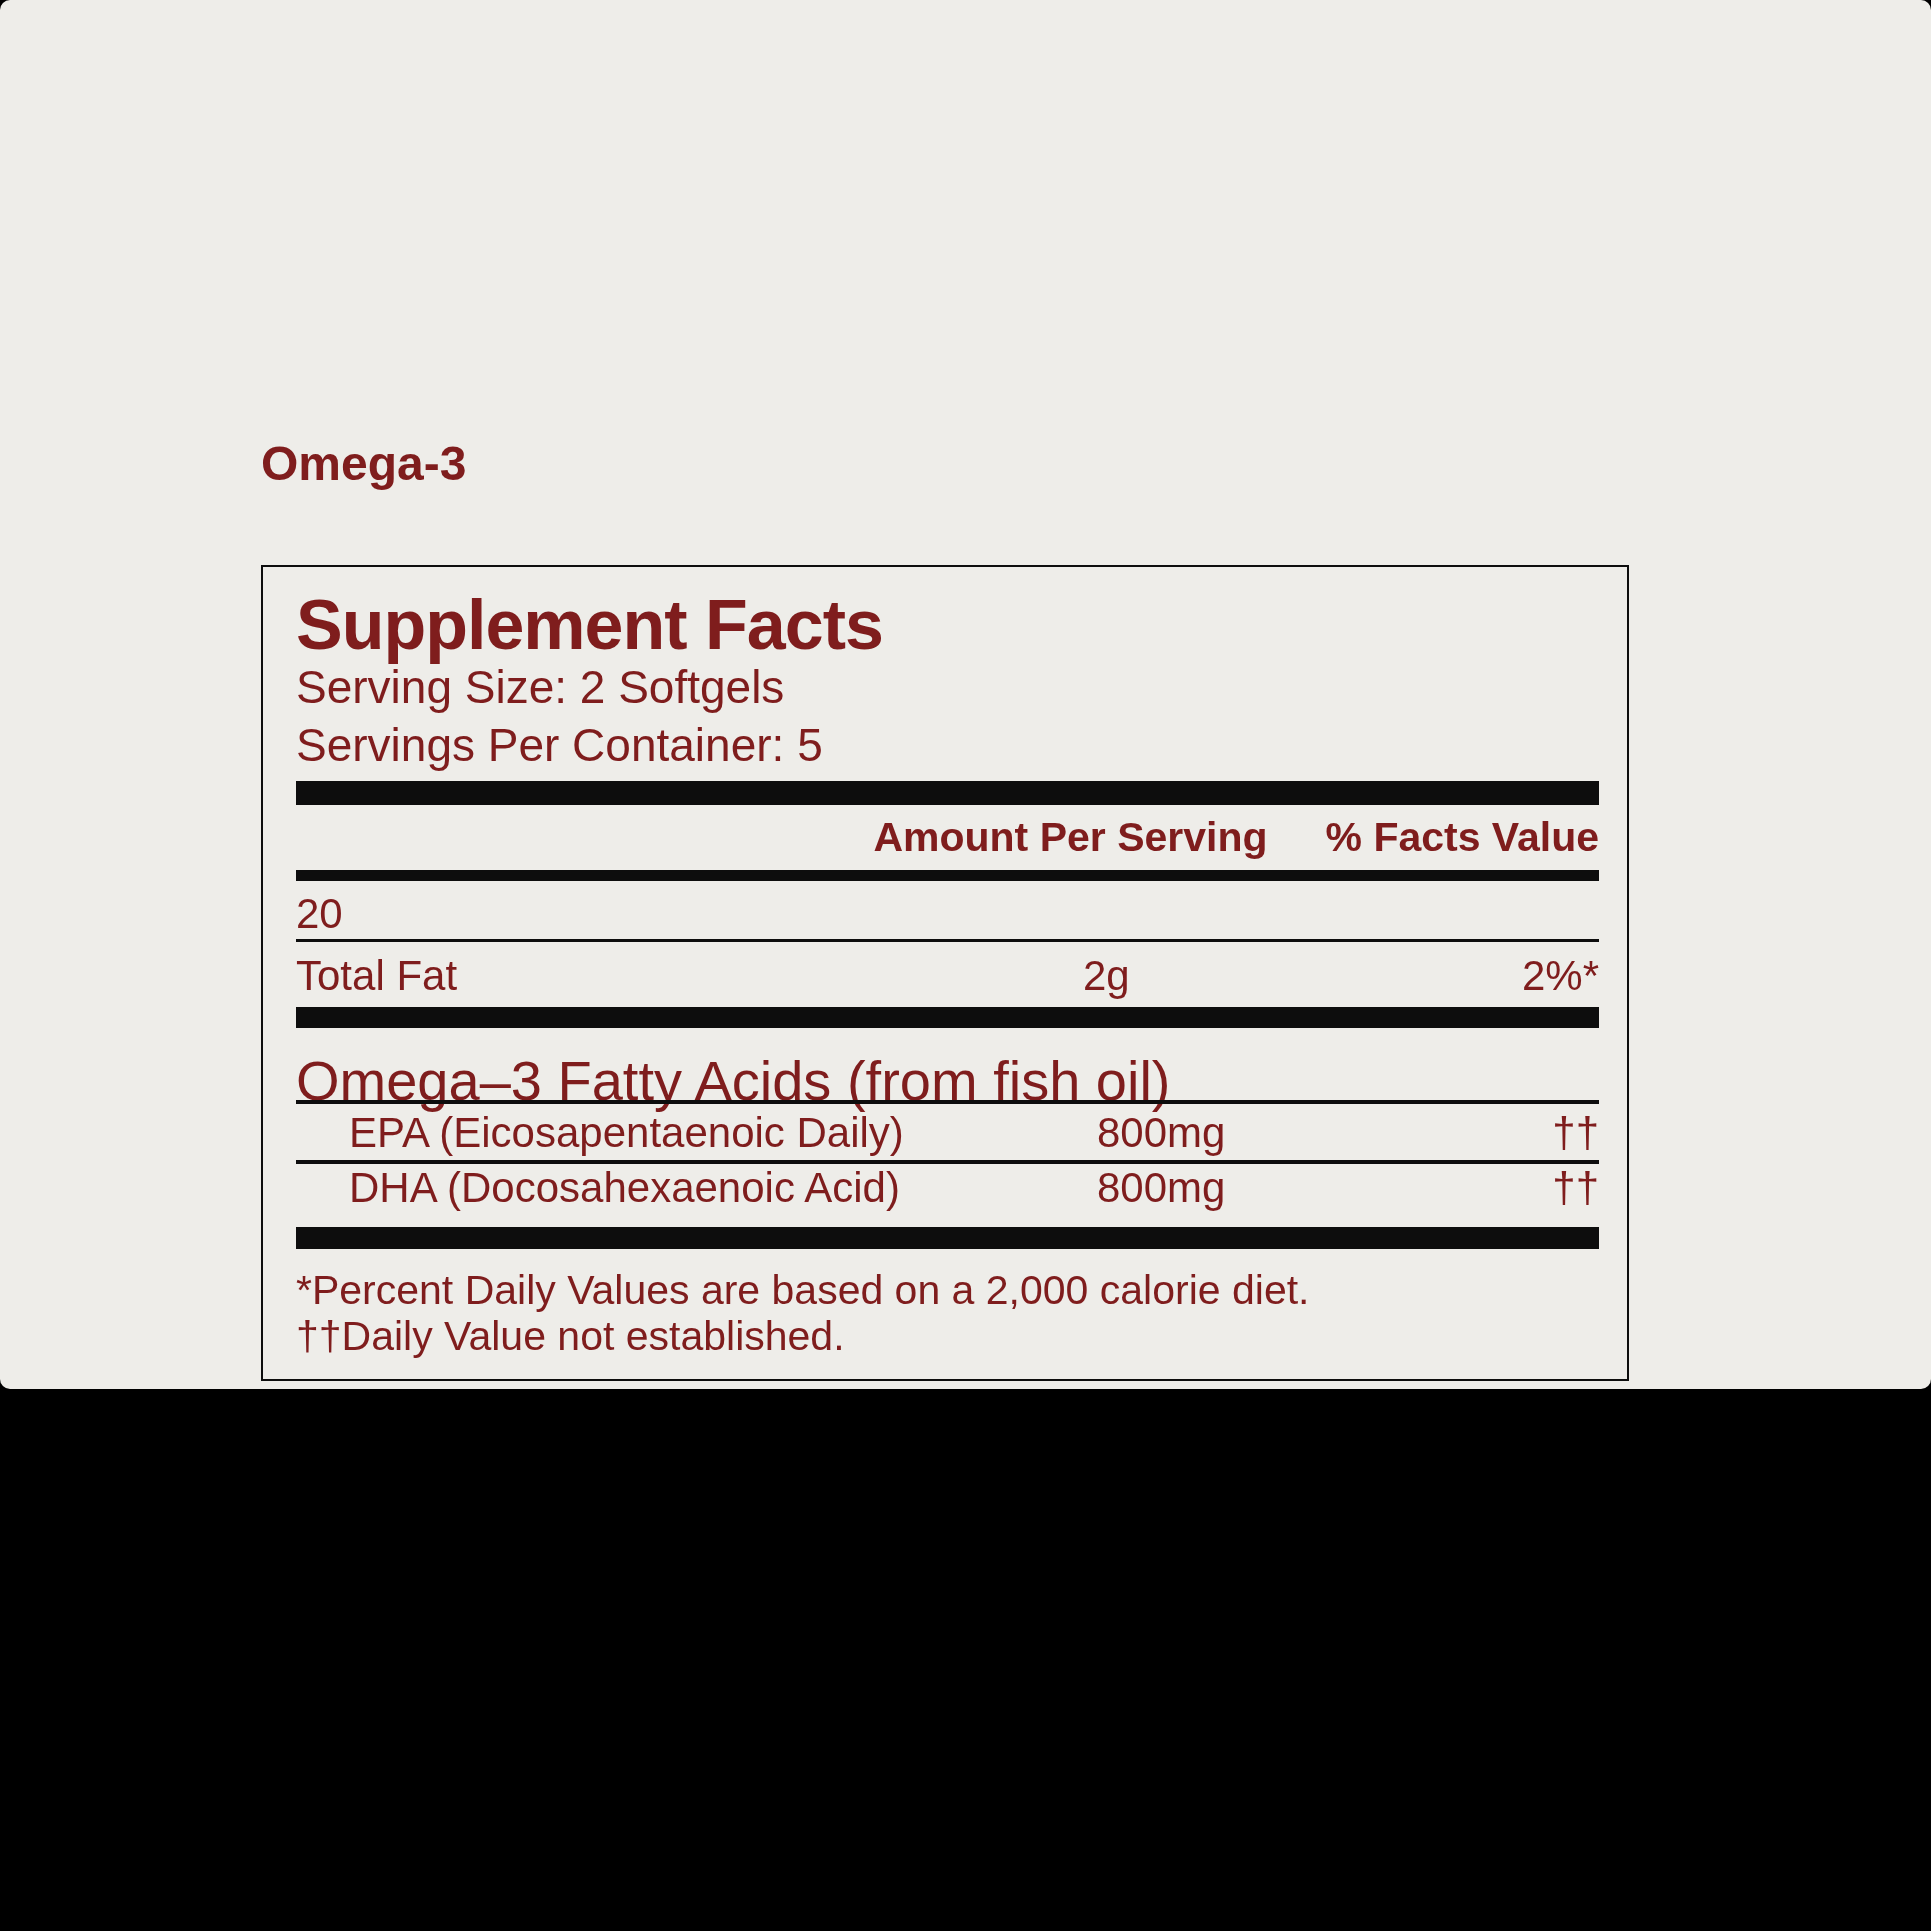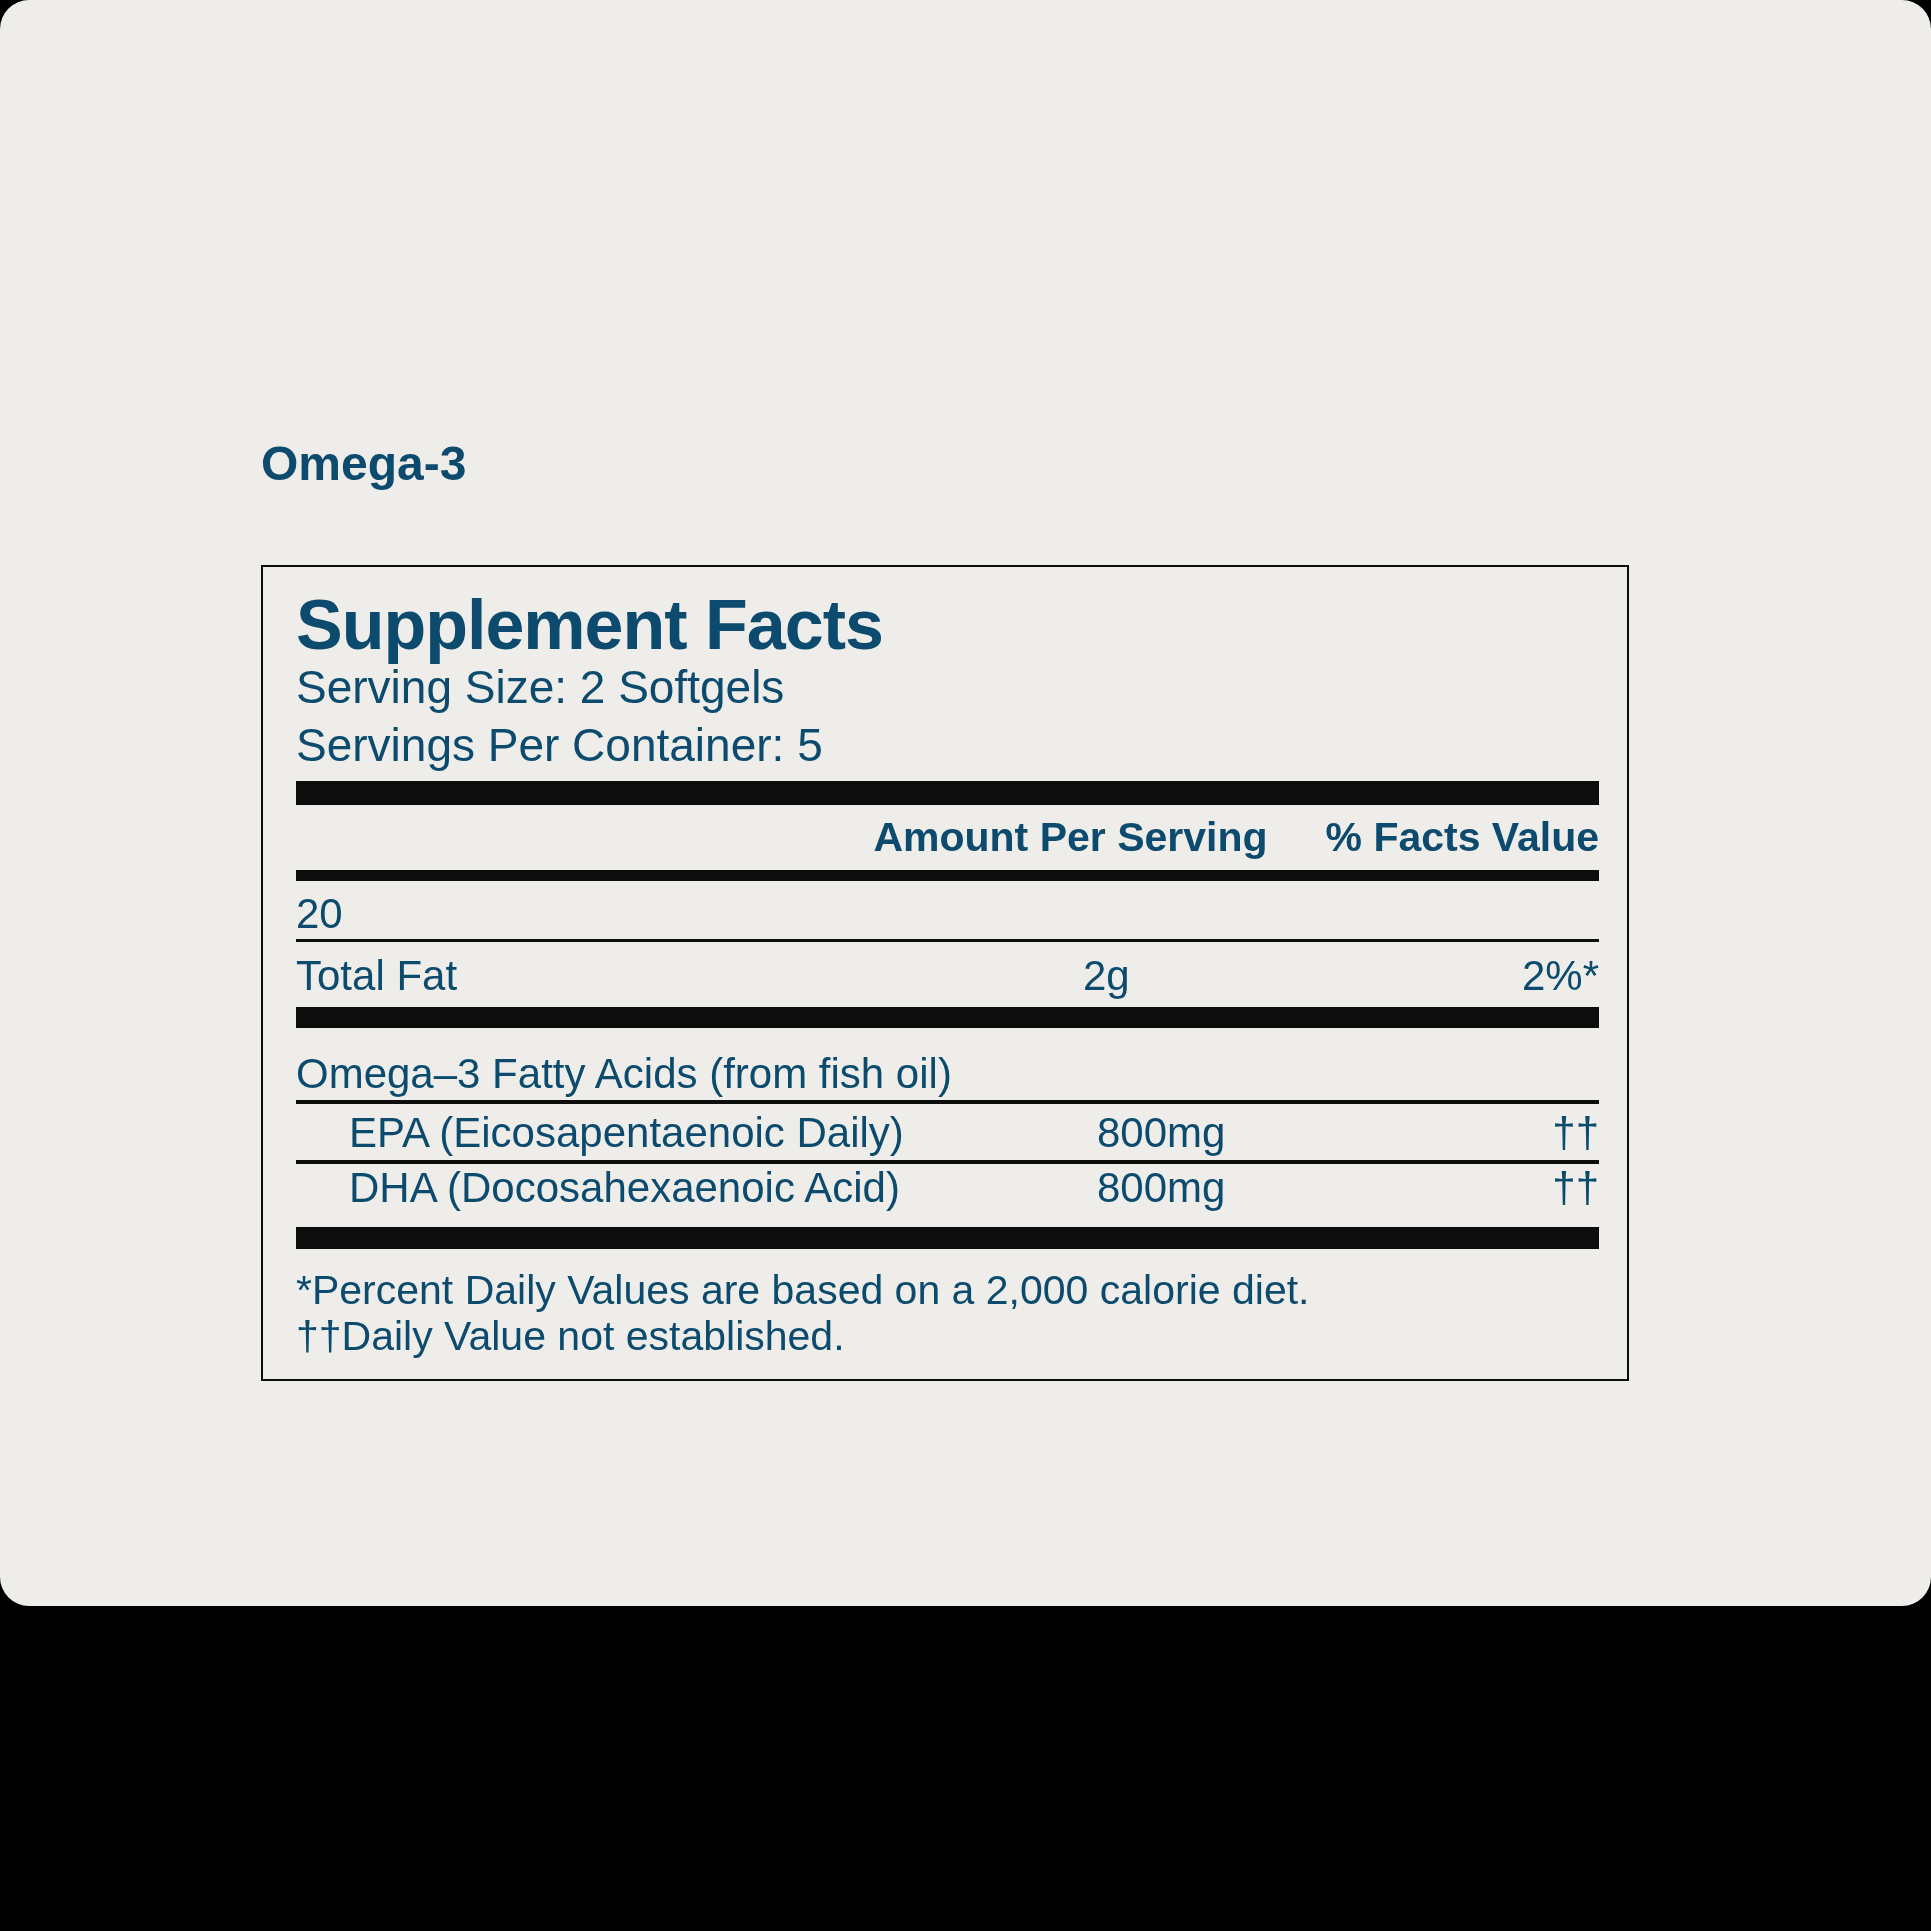--- a/index.html
+++ b/index.html
@@ -6,25 +6,25 @@
     margin: 0;
     padding: 0;
     background: #000000;
     width: 1931px;
     height: 1931px;
     font-family: "Liberation Sans", "DejaVu Sans", sans-serif;
   }
   .canvas {
     position: relative;
     width: 1931px;
-    height: 1606px;
+    height: 1389px;
     background: #EEEDE9;
-    border-radius: 29px;
+    border-radius: 10px;
     overflow: hidden;
-    color: #0c4a6e;
+    color: #7f1d1d;
   }
   .page-title {
     position: absolute;
     left: 261px;
     top: 440px;
     font-size: 48px;
     font-weight: bold;
     line-height: 1;
     letter-spacing: 0px;
   }
@@ -72,21 +72,21 @@
     display: grid;
     grid-template-columns: 1fr 290px 212px;
     font-size: 42px;
     line-height: 1;
     align-items: baseline;
   }
   .nutrient-row .amount { text-align: left; }
   .nutrient-row .dv { text-align: right; }
   .row-calories { top: 326px; }
   .row-totalfat { top: 388px; gap: 14px; }
-  .section-heading { top: 486px; font-size: 42px; line-height: 1; }
+  .section-heading { top: 486px; font-size: 56px; line-height: 1; }
   .row-epa { top: 545px; }
   .row-dha { top: 600px; }
   .indented .name { padding-left: 53px; }
   .footnote { font-size: 41px; line-height: 1; }
   .footnote-1 { top: 703px; }
   .footnote-2 { top: 749px; }
 </style>
 </head>
 <body>
 

